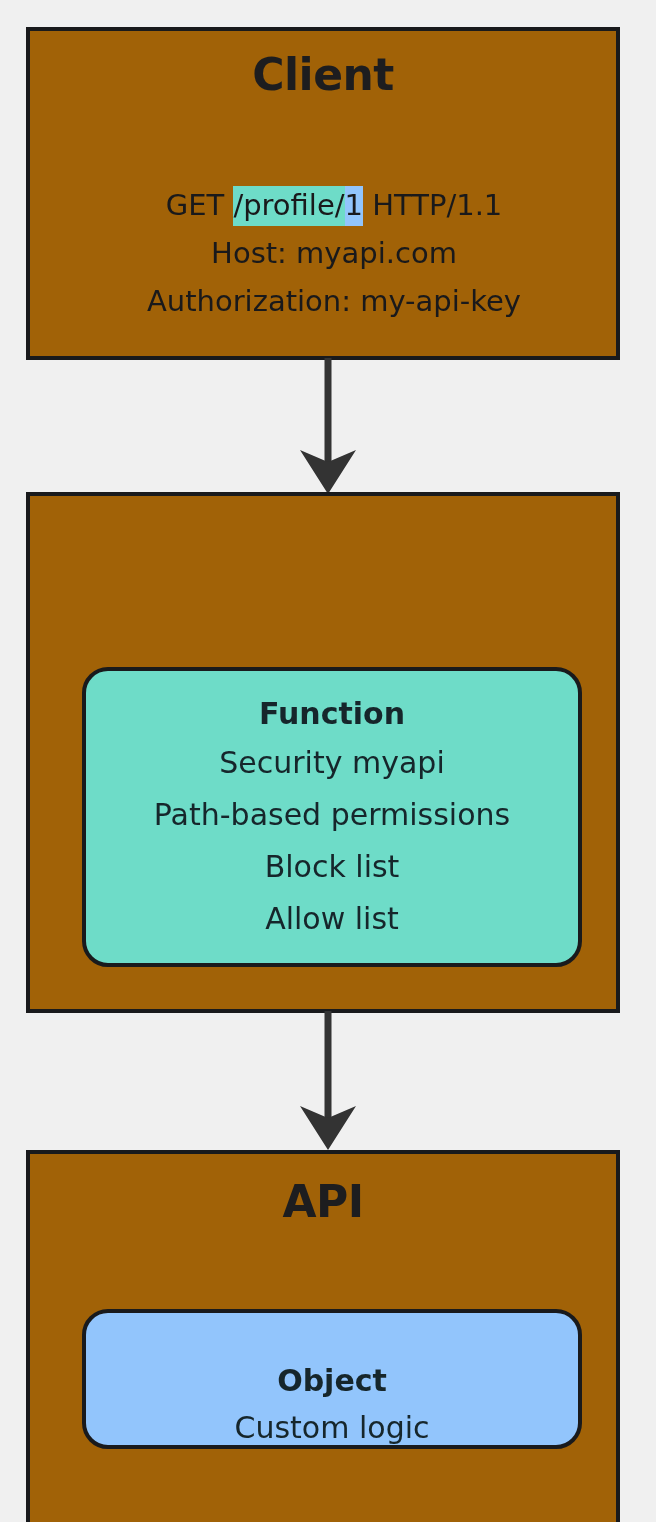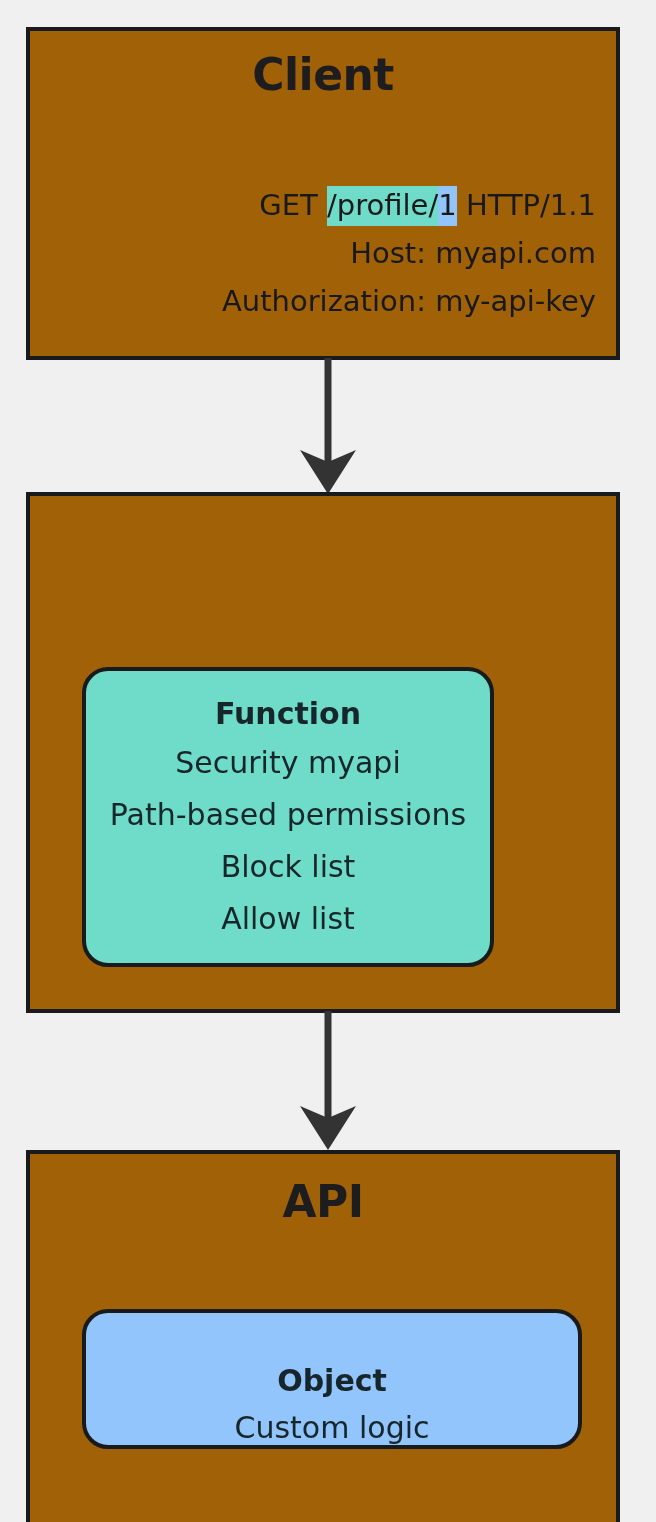--- a/index.html
+++ b/index.html
@@ -52,21 +52,21 @@
 
   
   #request-block {
     position: absolute;
     left: 42px;
     top: 150px;
     right: 20px;
     font-size: 29px;
     line-height: 48px;
     color: #19191b;
-    text-align: right;
+    text-align: center;
     white-space: nowrap;
   }
   .req-line { display: block; }
   .hl-teal {
     background: #6edcc8;
     padding: 2px 0 4px 0;
   }
   .hl-blue {
     background: #92c5fc;
     padding: 2px 0 4px 0;
@@ -77,21 +77,21 @@
     position: absolute;
     box-sizing: border-box;
     border: 4px solid #191a1c;
     border-radius: 26px;
     text-align: center;
     color: #16262b;
   }
   #function-panel {
     left: 52px;
     top: 171px;
-    width: 412px;
+    width: 500px;
     height: 300px;
     background: #6edcc8;
     padding-top: 20px;
   }
   #object-panel {
     left: 52px;
     top: 155px;
     width: 500px;
     height: 140px;
     background: #92c5fc;

